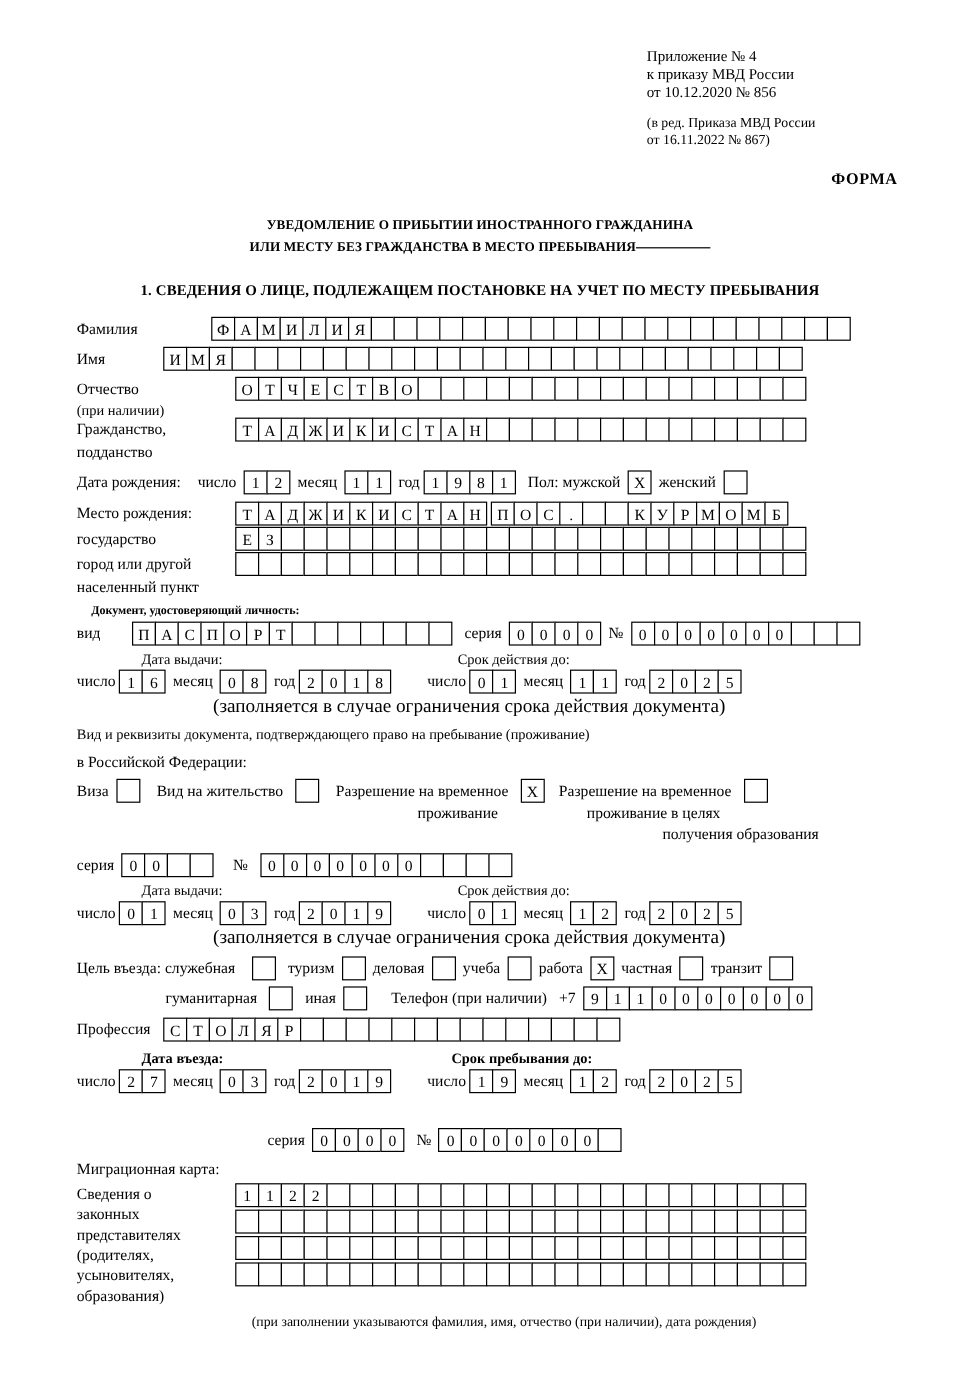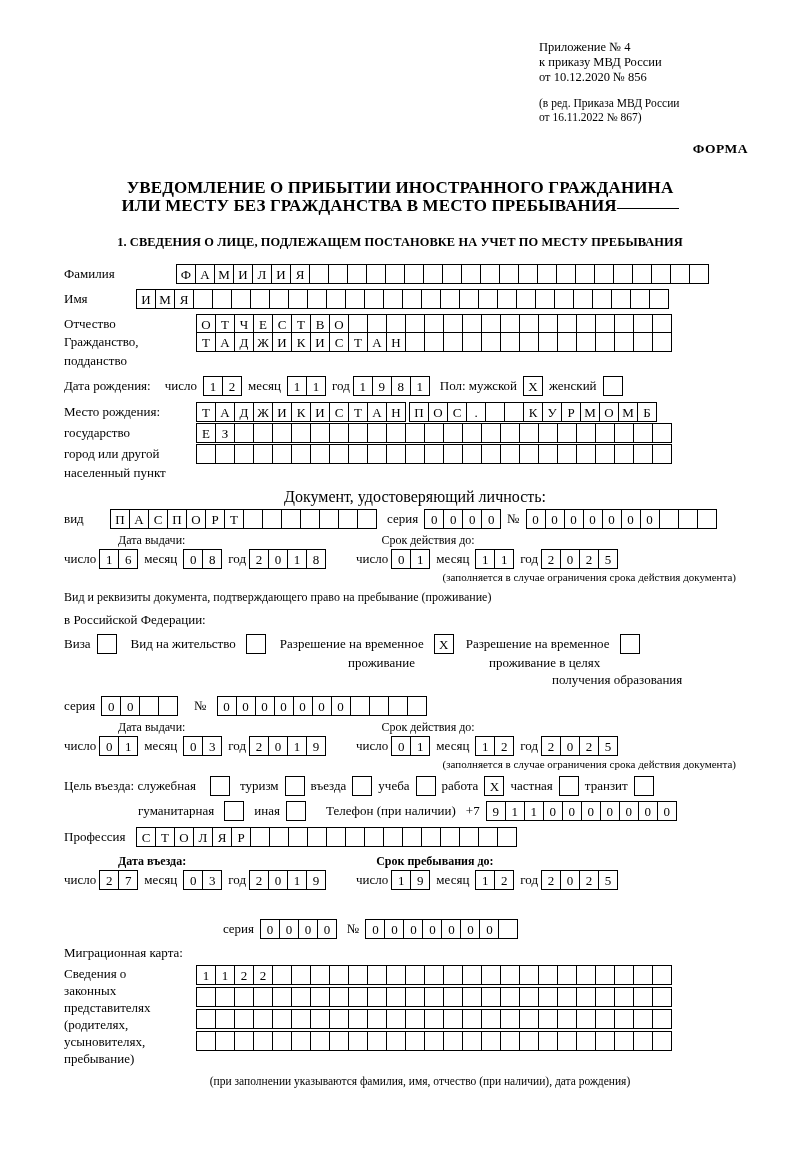--- a/index.html
+++ b/index.html
@@ -11,21 +11,21 @@
     overflow:hidden;
   }
   .page{position:relative;width:800px;height:1163px;box-sizing:border-box;padding:40px 46px 10px 46px;}
 
   
   .hdr{margin-left:auto;width:215px;font-size:12.5px;line-height:15px;text-align:left;}
   .hdr .blk2{margin-top:11px;font-size:11.5px;line-height:14px;}
   .forma{text-align:right;font-weight:bold;font-size:13.5px;letter-spacing:.5px;margin-top:17px;margin-right:6px;}
 
   .title{
-    text-align:center;font-weight:bold;font-size:17px;line-height:18px;
+    text-align:center;font-weight:bold;font-size:11px;line-height:18px;
     margin-top:22px;letter-spacing:.1px;
   }
   .title .uline{display:inline-block;width:62px;border-bottom:1px solid #000;vertical-align:2px;}
   .section-title{
     text-align:center;font-weight:bold;font-size:12.4px;margin-top:20px;letter-spacing:.1px;
   }
 
   
   .row{display:flex;align-items:center;margin-top:5px;}
   .lbl{font-size:13px;white-space:nowrap;}
@@ -38,22 +38,22 @@
     font-size:13px;line-height:19px;text-align:center;
     font-family:"Liberation Serif", serif;
     box-sizing:border-box;
     background:#fff;
   }
   .cell:first-child{margin-left:0;}
   .ml6{margin-left:6px;}
   .ml10{margin-left:10px;}
   .ml14{margin-left:14px;}
 
-  .doc-title{font-weight:normal;font-size:16px;text-align:center;}
-  .right-note{font-size:11px;text-align:right;}
+  .doc-title{font-weight:bold;font-size:10px;}
+  .right-note{font-size:16px;text-align:center;}
   .bottom-note{font-size:11.5px;text-align:center;margin-top:8px;}
 
   .stack-lbl{font-size:13px;line-height:17px;}
   .legal-wrap{display:flex;align-items:flex-start;margin-top:4px;}
   .legal-rows > .cells{margin-bottom:2px;}
 </style>
 </head>
 <body>
 
 <div class="page">
@@ -167,20 +167,23 @@
         <div class="cell"></div>
         <div class="cell"></div>
         <div class="cell"></div>
         <div class="cell"></div>
         <div class="cell"></div>
         <div class="cell"></div>
         <div class="cell"></div>
         <div class="cell"></div>
         <div class="cell"></div>
       </div>
+  </div>
+  <div class="row" style="margin-top:1px;">
+    <div class="lbl sm" style="margin-left:18px;">(при наличии)</div>
   </div>
 
   <div class="row" style="margin-top:-2px;">
     <div class="lbl" style="width:132px;margin-left:18px;">Гражданство,</div>
     <div class="cells">
         <div class="cell">Т</div>
         <div class="cell">А</div>
         <div class="cell">Д</div>
         <div class="cell">Ж</div>
         <div class="cell">И</div>
@@ -521,21 +524,21 @@
 
   <div class="row" style="margin-top:6px;">
     <div class="lbl" style="margin-left:18px;">Цель въезда: служебная</div>
     <div class="cells" style="margin-left:14px;">
         <div class="cell"></div>
       </div>
     <div class="lbl ml10">туризм</div>
     <div class="cells ml6">
         <div class="cell"></div>
       </div>
-    <div class="lbl ml6">въезда</div>
+    <div class="lbl ml6">деловая</div>
     <div class="cells ml6">
         <div class="cell"></div>
       </div>
     <div class="lbl ml6">учеба</div>
     <div class="cells ml6">
         <div class="cell"></div>
       </div>
     <div class="lbl ml6">работа</div>
     <div class="cells ml6">
         <div class="cell">Х</div>
@@ -666,21 +669,21 @@
       </div>
   </div>
 
   <div class="legal-wrap">
     <div class="stack-lbl" style="width:132px;margin-left:18px;">
       <div>Сведения о</div>
       <div>законных</div>
       <div>представителях</div>
       <div>(родителях,</div>
       <div>усыновителях,</div>
-      <div>пребывание)</div>
+      <div>образования)</div>
     </div>
     <div class="legal-rows">
       <div class="cells">
           <div class="cell">1</div>
           <div class="cell">1</div>
           <div class="cell">2</div>
           <div class="cell">2</div>
           <div class="cell"></div>
           <div class="cell"></div>
           <div class="cell"></div>

